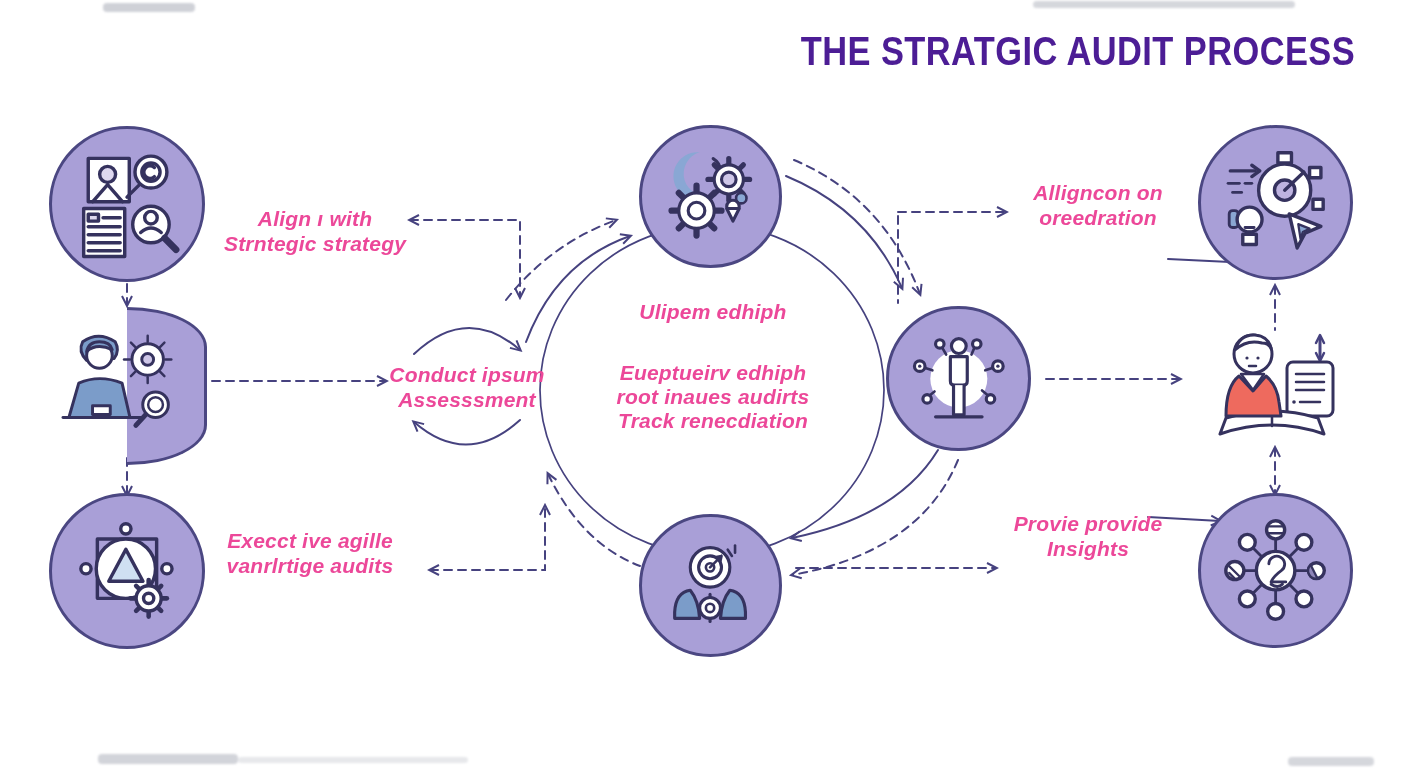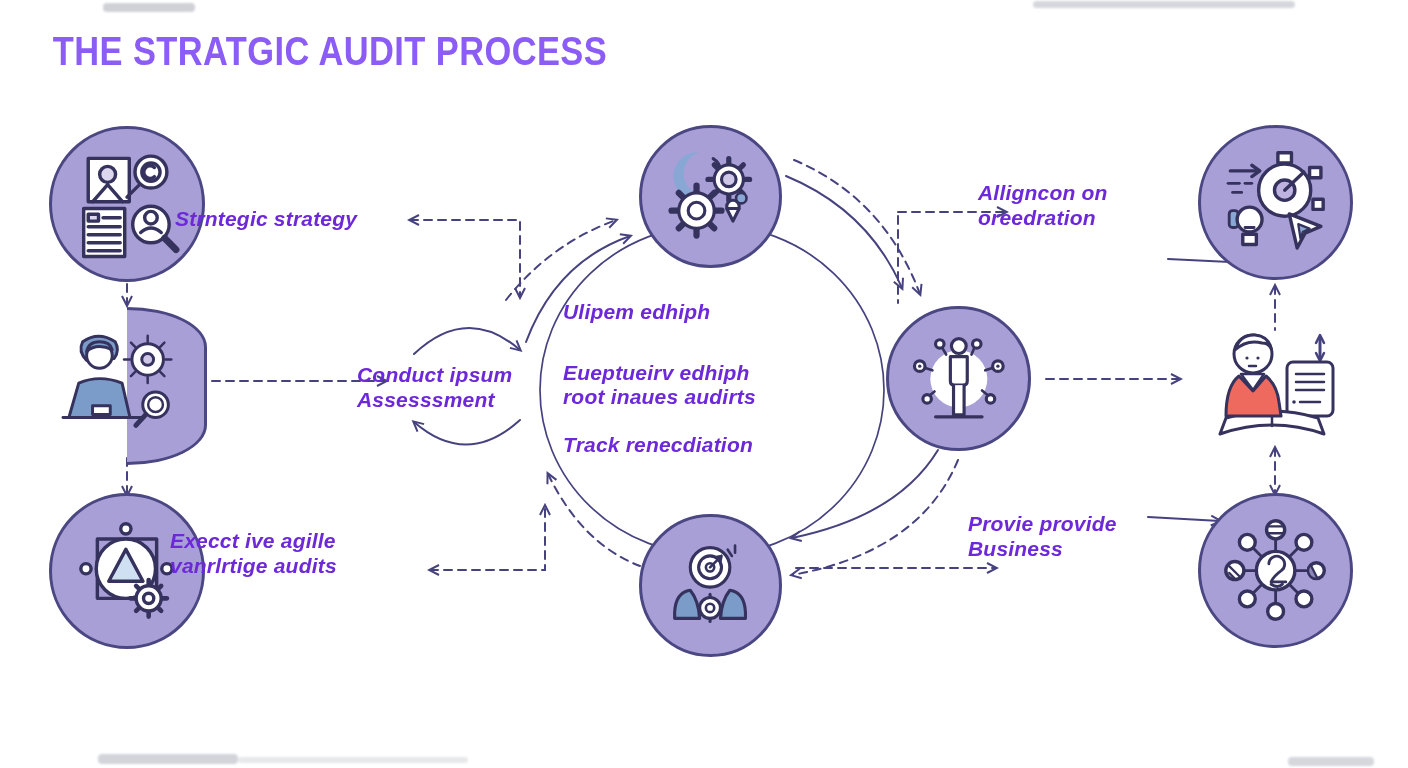--- a/index.html
+++ b/index.html
@@ -1,36 +1,36 @@
 <!DOCTYPE html>
 <html><head>
 <meta charset="utf-8">
 <style>
   html,body{margin:0;padding:0;background:#ffffff}
   .canvas{position:relative;width:1408px;height:768px;background:#fff;overflow:hidden;
           font-family:"Liberation Sans",sans-serif}
   
-  .title{position:absolute;left:0;right:0;top:28px;margin:0;text-align:left;
-         font:700 41px "Liberation Sans",sans-serif;color:#8b5cf6}
+  .title{position:absolute;left:0;right:0;top:28px;margin:0;text-align:right;
+         font:700 41px "Liberation Sans",sans-serif;color:#4c1d95}
   .title span{display:inline-block;transform:scaleX(.84);letter-spacing:.5px;white-space:nowrap}
   
   .arrows{position:absolute;left:0;top:0;z-index:1}
   
   .circle{position:absolute;border-radius:50%;background:#a99fd7;border:3px solid #4b4782;
           box-sizing:border-box;display:flex;align-items:center;justify-content:center;z-index:2}
   .circle svg{width:76%;height:76%}
   .half{position:absolute;left:127px;top:307px;width:80px;height:158px;background:#a99fd7;
         border:3px solid #4b4782;border-left:none;box-sizing:border-box;
         border-radius:0 160px 160px 0 / 0 80px 80px 0;z-index:2}
   .floaticon{position:absolute;z-index:2}
   
   .lbl{position:absolute;z-index:3;font:italic 700 21px "Liberation Sans",sans-serif;
-       color:#6d28d9;line-height:25px;letter-spacing:.2px}
+       color:#ec4899;text-align:center;line-height:25px;letter-spacing:.2px}
   .lbl .gap-lg{margin-top:37px}
-  .lbl .gap-md{margin-top:24px}
+  .lbl .gap-md{}
   
   .ea{position:absolute;background:#6d7386;filter:blur(1.3px);border-radius:4px;z-index:0}
 </style>
 </head>
 <body>
 
 <div class="canvas">
 
   <div class="ea" style="left:103px;top:3px;width:92px;height:9px;opacity:.32"></div>
   <div class="ea" style="left:1033px;top:1px;width:262px;height:7px;opacity:.28"></div>
@@ -329,20 +329,21 @@
         <circle cx="14" cy="50" r="8"></circle>
         <path d="M9 46 l9 9 M9 52 l6 6" stroke-width="2"></path>
         <circle cx="25" cy="25" r="7"></circle>
         <circle cx="50" cy="50" r="17"></circle>
         <path d="M44 44 a7 7 0 1 1 11 6 q-7 5 -9 10 h13 M46 62 q6 4 10 0" fill="none" stroke-width="2.5"></path>
       </g>
     </svg>
   </div>
 
   <div class="lbl" style="left:175px;top:206px;width:280px">
+    <div>Align ı with</div>
     <div>Strntegic strategy</div>
   </div>
 
   <div class="lbl" style="left:357px;top:362px;width:220px;z-index:3">
     <div>Conduct ipsum</div>
     <div>Assesssment</div>
   </div>
 
   <div class="lbl" style="left:170px;top:528px;width:280px">
     <div>Execct ive agille</div>
@@ -356,16 +357,16 @@
     <div class="gap-md">Track renecdiation</div>
   </div>
 
   <div class="lbl" style="left:978px;top:180px;width:240px">
     <div>Alligncon on</div>
     <div>oreedration</div>
   </div>
 
   <div class="lbl" style="left:968px;top:511px;width:240px">
     <div>Provie provide</div>
-    <div>Business</div>
+    <div>Insights</div>
   </div>
 
 </div>
 
 </body></html>

